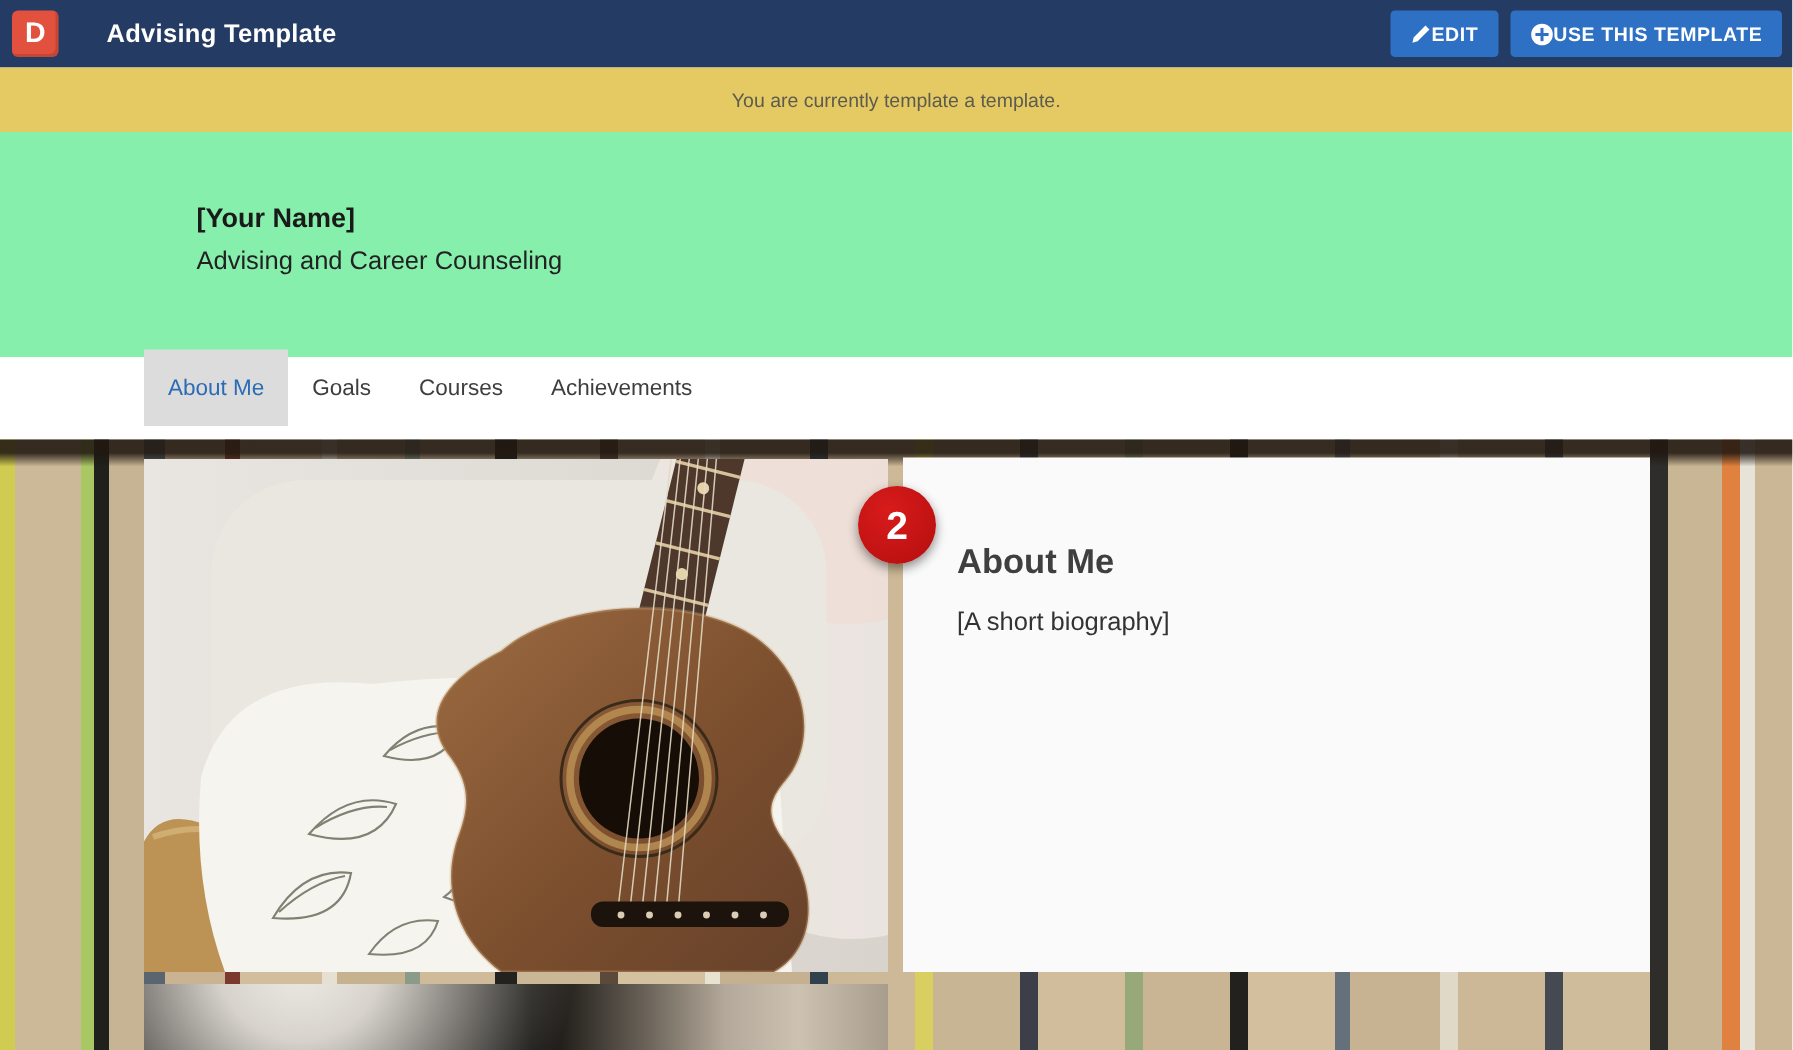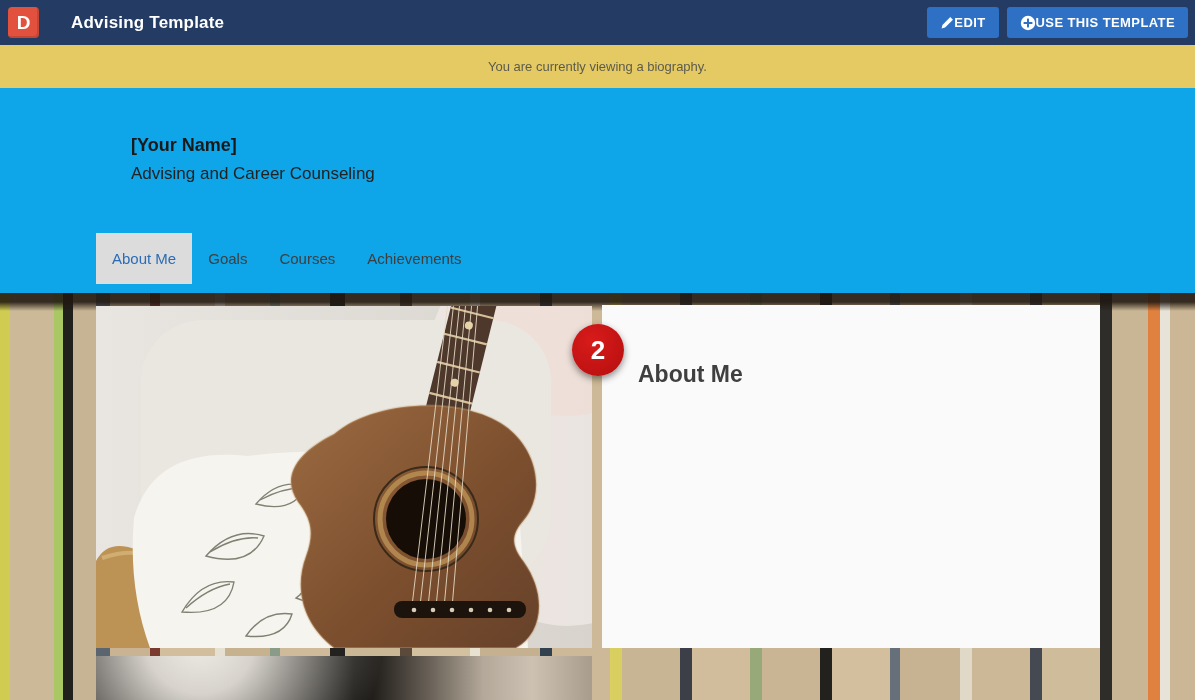--- a/index.html
+++ b/index.html
@@ -32,22 +32,22 @@
 
   
   .banner {
     position:absolute; top:45px; left:0; width:1195px; height:43px;
     background:#e5c963; display:flex; align-items:center; justify-content:center;
     color:#5c5c4e; font-size:13px;
   }
 
   
   .page-head {
-    position:absolute; top:88px; left:0; width:1195px; height:205px;
-    background:#0ea5e9;
+    position:absolute; top:88px; left:0; width:1195px; height:150px;
+    background:#86efac;
   }
   .profile { position:absolute; left:131px; top:47px; }
   .profile-name { font-size:18px; font-weight:bold; color:#1a1a1a; margin:0; }
   .profile-subtitle { font-size:17px; color:#222; margin:8px 0 0 0; }
   .tabs { position:absolute; left:96px; top:145px; display:flex; }
   .tab {
     padding:0 16px; height:51px; line-height:51px; font-size:15px;
     color:#3e3e3e; cursor:pointer; white-space:nowrap;
   }
   .tab.active { background:#dcdcdc; color:#2b6cb5; }
@@ -126,21 +126,21 @@
           <rect x="7" y="3.6" width="2" height="8.8" fill="#2e70c4"></rect>
           <rect x="3.6" y="7" width="8.8" height="2" fill="#2e70c4"></rect>
         </svg>
       </span>
       <span>USE THIS TEMPLATE</span>
     </button>
   </div>
 </div>
 
 <div class="banner">
-  <span>You are currently viewing a biography.</span>
+  <span>You are currently template a template.</span>
 </div>
 
 <div class="page-head">
   <div class="profile">
     <div class="profile-name">[Your Name]</div>
     <div class="profile-subtitle">Advising and Career Counseling</div>
   </div>
   <div class="tabs">
     <div class="tab active">About Me</div>
     <div class="tab">Goals</div>
@@ -227,19 +227,20 @@
         <circle cx="356" cy="304" r="2.3"></circle>
       <circle cx="375" cy="304" r="2.3"></circle>
         <circle cx="394" cy="304" r="2.3"></circle>
         <circle cx="413" cy="304" r="2.3"></circle>
     </g>
   </svg>
 </div>
 
 <div class="card-about">
   <h2>About Me</h2>
+  <p>[A short biography]</p>
 </div>
 
 <div class="badge">
   <span>2</span>
 </div>
 
 <div class="module-dark"></div>
 
 </body></html>

